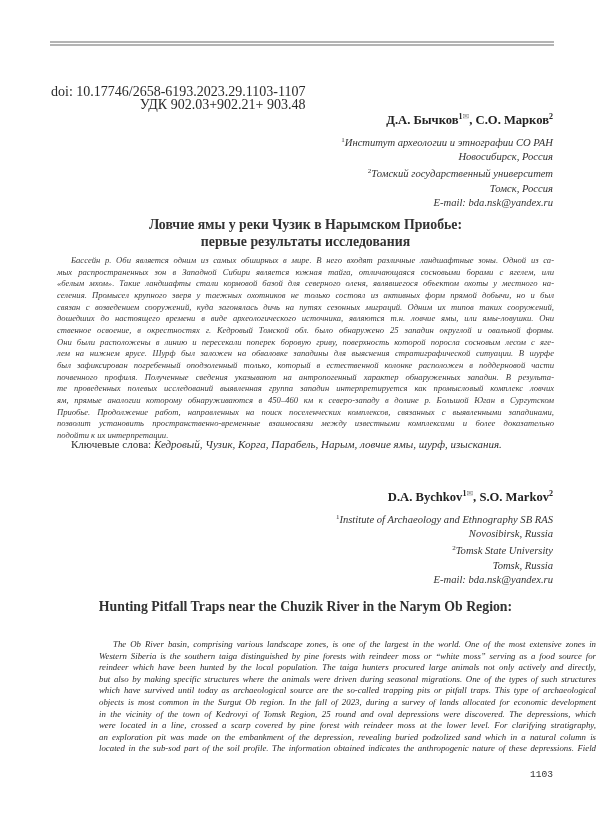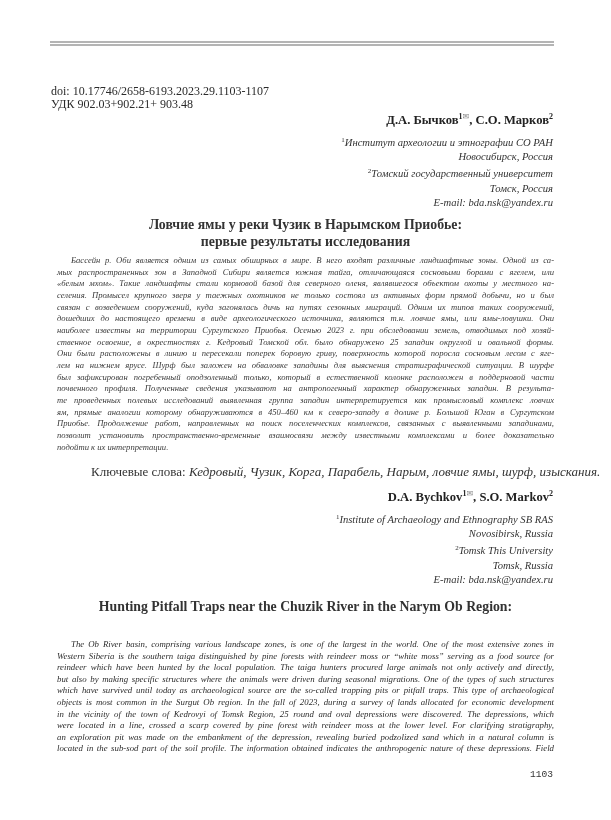--- a/index.html
+++ b/index.html
@@ -5,21 +5,21 @@
   html, body { margin: 0; padding: 0; background: #ffffff; }
   body {
     width: 611px; height: 820px; position: relative; overflow: hidden;
     color: #222222;
     font-family: "Liberation Serif", "DejaVu Serif", serif;
   }
   .rule { position: absolute; left: 50px; width: 504px; height: 2px; background: #b4b4b4; }
   .rule.r1 { top: 41px; }
   .rule.r2 { top: 44px; }
 
-  .meta { position: absolute; left: 51px; top: 85px; font-size: 12px; line-height: 13px; color: #2a2a2a; }
+  .meta { position: absolute; left: 51px; top: 85px; font-size: 14px; line-height: 13px; color: #2a2a2a; text-align: right; }
   .meta div { white-space: nowrap; }
 
   .authors {
     position: absolute; right: 58px; 
     font-weight: bold; font-size: 12.6px; color: #222;
     white-space: nowrap;
   }
   .authors sup { font-size: 8px; vertical-align: 5px; }
   .authors .mail { font-weight: normal; color: #888; font-size: 8px; vertical-align: 5px; }
   .authors.ru { top: 112px; }
@@ -43,23 +43,23 @@
   .title.en { top: 598px; }
 
   .abstract {
     position: absolute; left: 57px; width: 497px;
     font-style: italic; font-size: 8.6px; line-height: 11.65px; color: #3a3a3a;
   }
   .abstract .ln { white-space: nowrap; text-align: justify; text-align-last: justify; }
   .abstract .ln.first { text-indent: 14px; font-family: Liberation Serif, serif; }
   .abstract .ln.last { text-align-last: left; }
   .abstract.ru { top: 255px; }
-  .abstract.en { top: 639px; font-size: 8.8px; line-height: 11.6px; color: #2c2c2c; }
+  .abstract.en { top: 639px; font-size: 8.8px; line-height: 11.6px; color: #2c2c2c; margin-left: 42px; }
 
-  .keywords { position: absolute; left: 71px; top: 464px; font-size: 13px; color: #333; white-space: nowrap; margin-left: 20px; }
+  .keywords { position: absolute; left: 71px; top: 438px; font-size: 11px; color: #333; white-space: nowrap; }
   .keywords .kw { font-style: italic; }
 
   .page-num { position: absolute; right: 58px; top: 769px; font-size: 9.6px; color: #333; font-family: Liberation Mono, monospace; }
 </style>
 </head>
 <body>
 
 <div class="rule r1"></div>
 <div class="rule r2"></div>
 
@@ -85,21 +85,20 @@
   <div>первые результаты исследования</div>
 </div>
 
 <div class="abstract ru">
   <div class="ln first">Бассейн р. Оби является одним из самых обширных в мире. В него входят различные ландшафтные зоны. Одной из са-</div>
   <div class="ln">мых распространенных зон в Западной Сибири является южная тайга, отличающаяся сосновыми борами с ягелем, или</div>
   <div class="ln">«белым мхом». Такие ландшафты стали кормовой базой для северного оленя, являвшегося объектом охоты у местного на-</div>
   <div class="ln">селения. Промысел крупного зверя у таежных охотников не только состоял из активных форм прямой добычи, но и был</div>
   <div class="ln">связан с возведением сооружений, куда загонялась дичь на путях сезонных миграций. Одним их типов таких сооружений,</div>
   <div class="ln">дошедших до настоящего времени в виде археологического источника, являются т.н. ловчие ямы, или ямы-ловушки. Они</div>
-  <div class="ln">наиболее известны на территории Сургутского Приобья. Осенью 2023 г. при обследовании земель, отводимых под хозяй-</div>
   <div class="ln">ственное освоение, в окрестностях г. Кедровый Томской обл. было обнаружено 25 западин округлой и овальной формы.</div>
   <div class="ln">Они были расположены в линию и пересекали поперек боровую гриву, поверхность которой поросла сосновым лесом с яге-</div>
   <div class="ln">лем на нижнем ярусе. Шурф был заложен на обваловке западины для выяснения стратиграфической ситуации. В шурфе</div>
   <div class="ln">был зафиксирован погребенный оподзоленный только, который в естественной колонке расположен в поддерновой части</div>
   <div class="ln">почвенного профиля. Полученные сведения указывают на антропогенный характер обнаруженных западин. В результа-</div>
   <div class="ln">те проведенных полевых исследований выявленная группа западин интерпретируется как промысловый комплекс ловчих</div>
   <div class="ln">ям, прямые аналогии которому обнаруживаются в 450–460 км к северо-западу в долине р. Большой Юган в Сургутском</div>
   <div class="ln">Приобье. Продолжение работ, направленных на поиск поселенческих комплексов, связанных с выявленными западинами,</div>
   <div class="ln">позволит установить пространственно-временные взаимосвязи между известными комплексами и более доказательно</div>
   <div class="ln last">подойти к их интерпретации.</div>
@@ -109,21 +108,21 @@
   <span>Ключевые слова: </span><span class="kw">Кедровый, Чузик, Корга, Парабель, Нарым, ловчие ямы, шурф, изыскания.</span>
 </div>
 
 <div class="authors en">
   <span>D.A. Bychkov</span><sup>1</sup><span class="mail">✉</span><span>, </span><span>S.O. Markov</span><sup>2</sup>
 </div>
 
 <div class="affil en">
   <div><sup>1</sup><span>Institute of Archaeology and Ethnography SB RAS</span></div>
   <div><span>Novosibirsk, Russia</span></div>
-  <div><sup>2</sup><span>Tomsk This University</span></div>
+  <div><sup>2</sup><span>Tomsk State University</span></div>
   <div><span>Tomsk, Russia</span></div>
   <div><span>E-mail: bda.nsk@yandex.ru</span></div>
 </div>
 
 <div class="title en">
   <div>Hunting Pitfall Traps near the Chuzik River in the Narym Ob Region:</div>
 </div>
 
 <div class="abstract en">
   <div class="ln first">The Ob River basin, comprising various landscape zones, is one of the largest in the world. One of the most extensive zones in</div>

